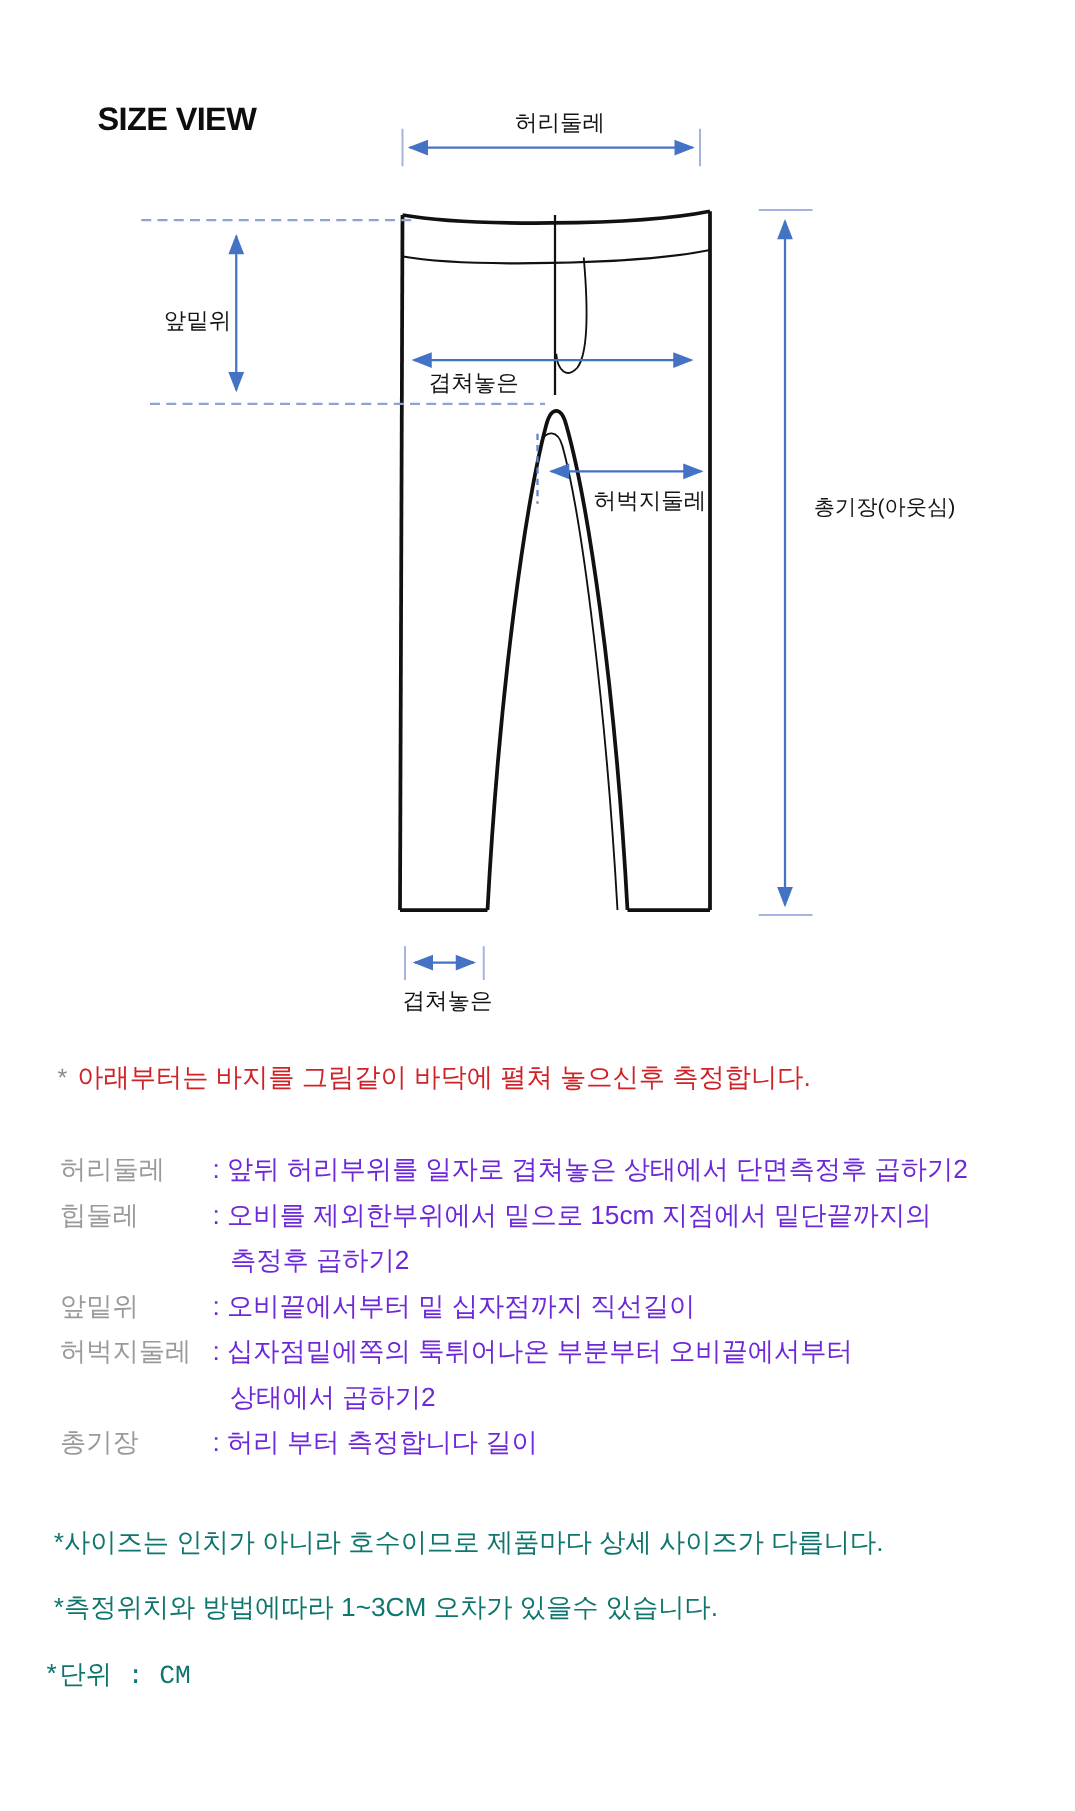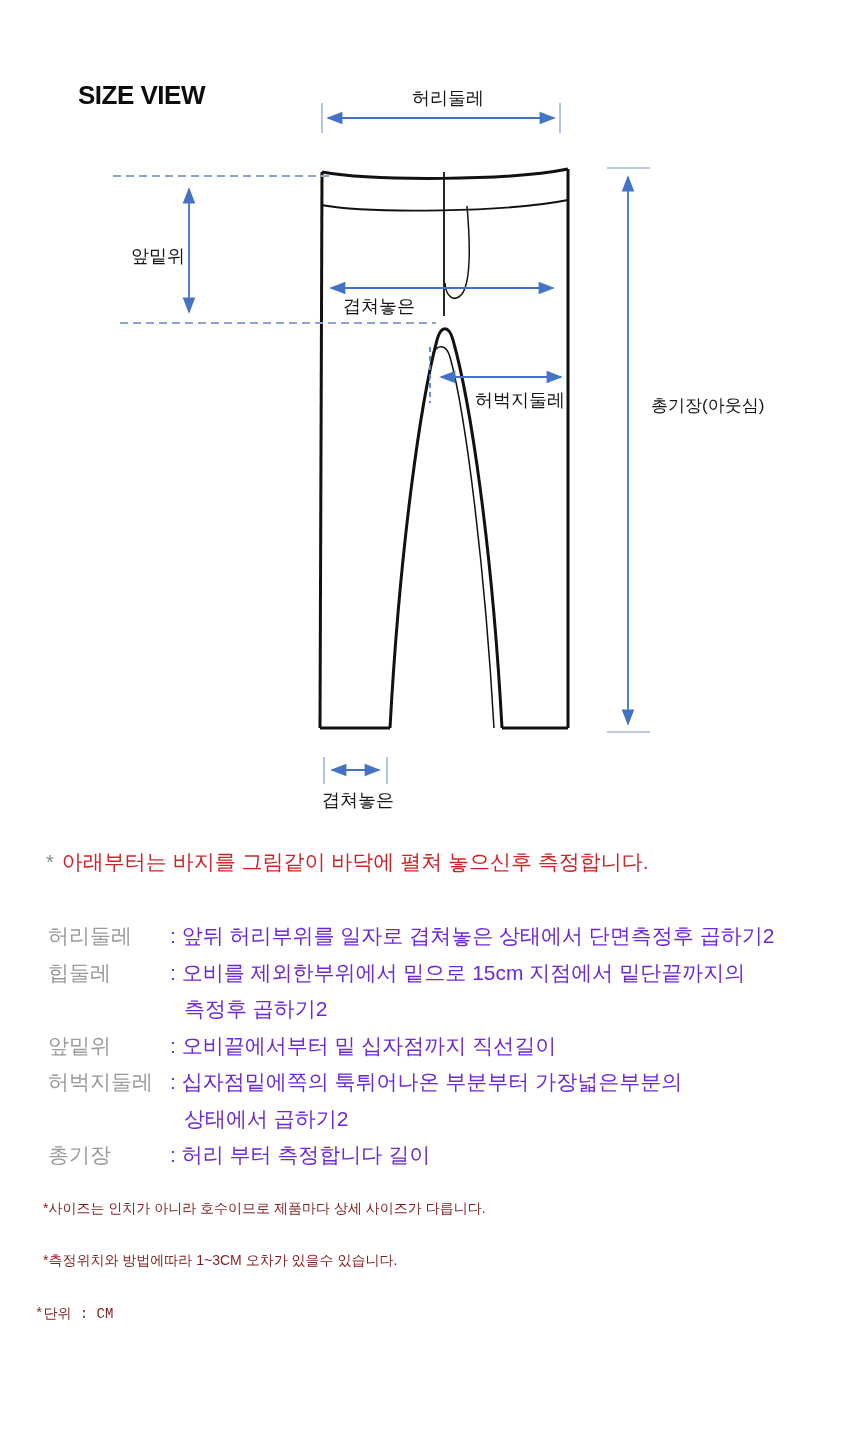--- a/index.html
+++ b/index.html
@@ -13,21 +13,21 @@
   .dlabel{font-size:18px;color:#141414;white-space:nowrap;}
   .center{text-align:center;}
   .note-line{font-size:21px;white-space:nowrap;}
   .note-star{color:#8a8a8a;font-size:20px;margin-right:8px;}
   .note-red{color:#d02327;}
   .deflist{left:48px;top:918px;width:800px;font-size:21px;line-height:36.5px;}
   .defrow{display:flex;align-items:flex-start;}
   .defterm{width:122px;flex:0 0 122px;color:#9a9a9a;white-space:nowrap;}
   .defbody{flex:1;color:#6d28d9;}
   .defbody .cont{padding-left:14px;}
-  .footnote{font-size:14px;color:#7f1d1d;white-space:nowrap;}
+  .footnote{font-size:21px;color:#0f766e;white-space:nowrap;margin-top:20px;}
   svg{display:block;}
 </style>
 </head>
 <body>
 
 <div class="abs title" style="left:78px;top:80px;text-align:right;">SIZE VIEW</div>
 
 <svg class="abs" style="left:0;top:0;" width="860" height="845" viewBox="0 0 860 845">
   <defs>
     <marker id="ah" viewBox="0 0 10 8" refX="8.5" refY="4" markerWidth="10" markerHeight="8" orient="auto-start-reverse">
@@ -104,21 +104,21 @@
   <div class="defrow">
     <div class="defterm">앞밑위</div>
     <div class="defbody">
         <div>: 오비끝에서부터 밑 십자점까지 직선길이</div>
       </div>
   </div>
 
   <div class="defrow">
     <div class="defterm">허벅지둘레</div>
     <div class="defbody">
-      <div>: 십자점밑에쪽의 툭튀어나온 부분부터 가장넓은부분의</div>
+      <div>: 십자점밑에쪽의 툭튀어나온 부분부터 오비끝에서부터</div>
       <div class="cont">상태에서 곱하기2</div>
     </div>
   </div>
 
   <div class="defrow">
     <div class="defterm">총기장</div>
     <div class="defbody">
         <div>: 허리 부터 측정합니다 길이</div>
       </div>
   </div>

